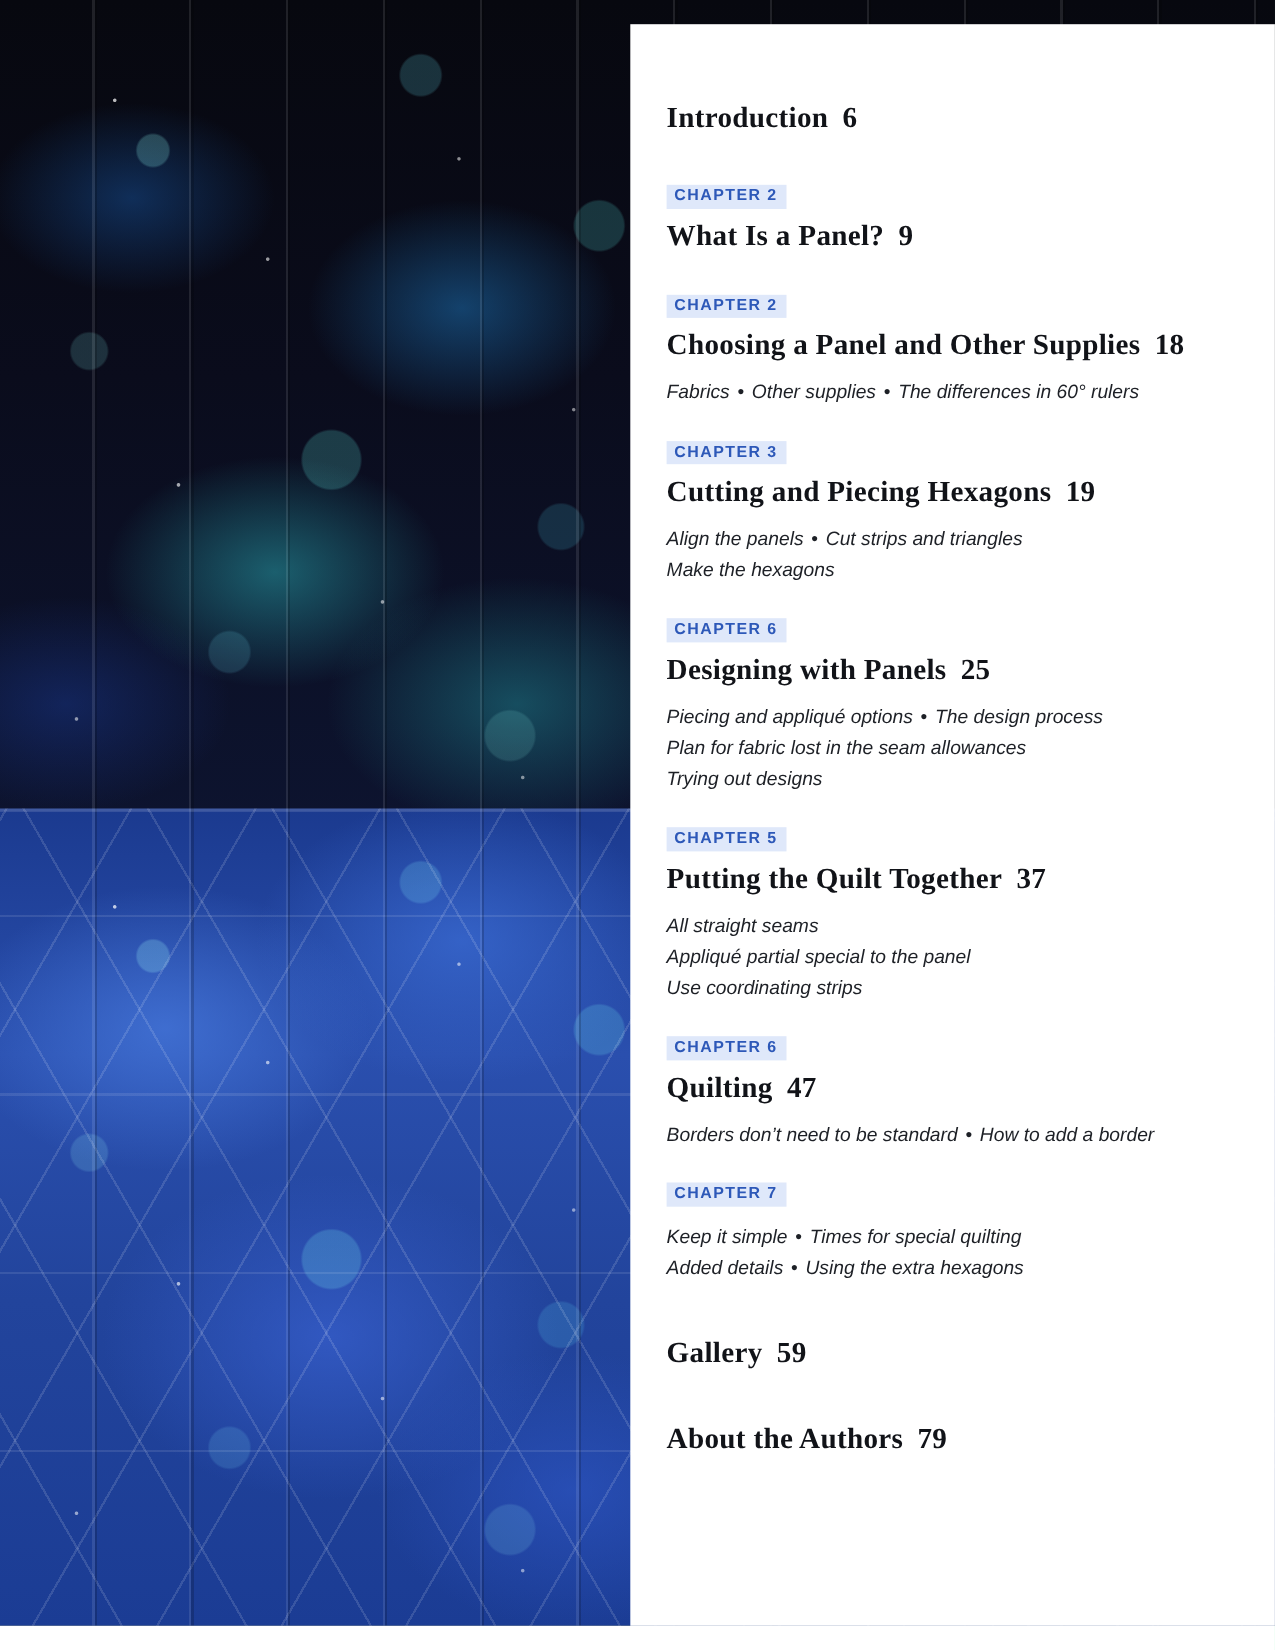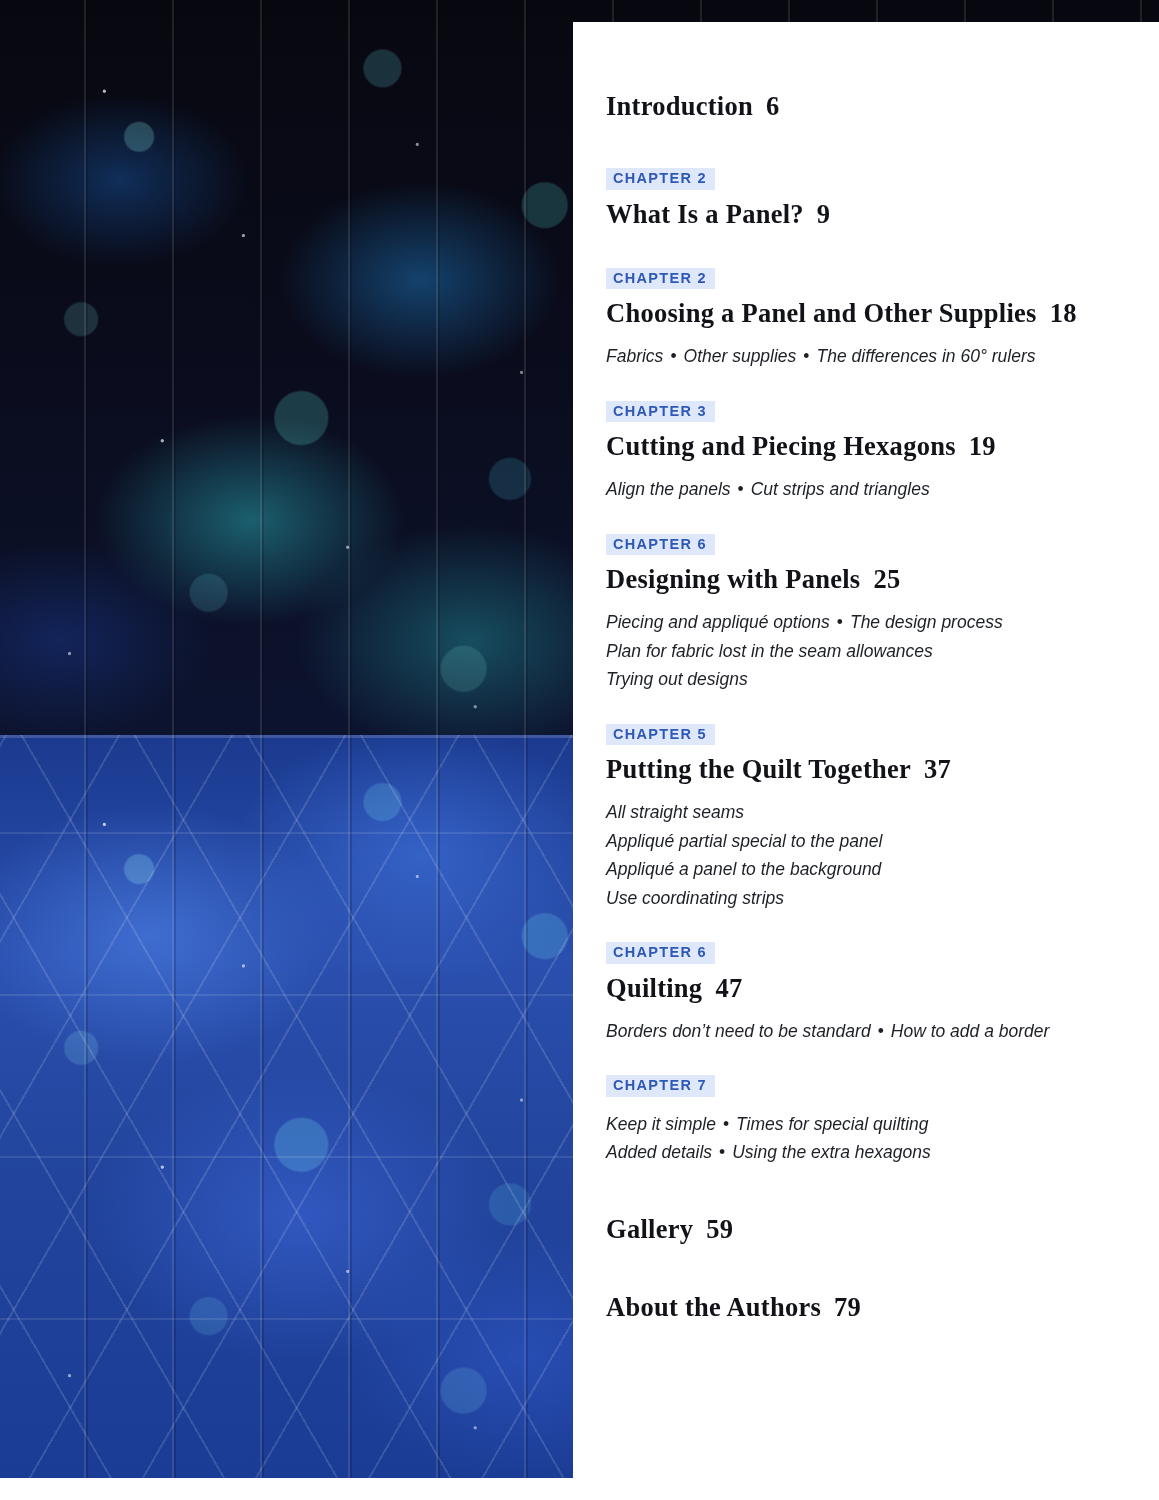--- a/index.html
+++ b/index.html
@@ -235,20 +235,23 @@
 
       <div class="entry">
         <div class="chapter-tag">CHAPTER 3</div>
         <div class="entry-title">
           <span>Cutting and Piecing Hexagons</span><span class="pg">19</span>
         </div>
         <div class="entry-subs">
           <div class="sub-line">
             <span>Align the panels</span><span class="dot">•</span><span>Cut strips and triangles</span>
           </div>
+          <div class="sub-line">
+            <span>Make the hexagons</span>
+          </div>
         </div>
       </div>
       <div class="gap-md"></div>
 
       <div class="entry">
         <div class="chapter-tag">CHAPTER 6</div>
         <div class="entry-title">
           <span>Designing with Panels</span><span class="pg">25</span>
         </div>
         <div class="entry-subs">
@@ -269,23 +272,20 @@
         <div class="chapter-tag">CHAPTER 5</div>
         <div class="entry-title">
           <span>Putting the Quilt Together</span><span class="pg">37</span>
         </div>
         <div class="entry-subs">
           <div class="sub-line">
             <span>All straight seams</span>
           </div>
           <div class="sub-line">
             <span>Appliqué partial special to the panel</span>
-          </div>
-          <div class="sub-line">
-            <span>Appliqué a panel to the background</span>
           </div>
           <div class="sub-line">
             <span>Use coordinating strips</span>
           </div>
         </div>
       </div>
       <div class="gap-md"></div>
 
       <div class="entry">
         <div class="chapter-tag">CHAPTER 6</div>

